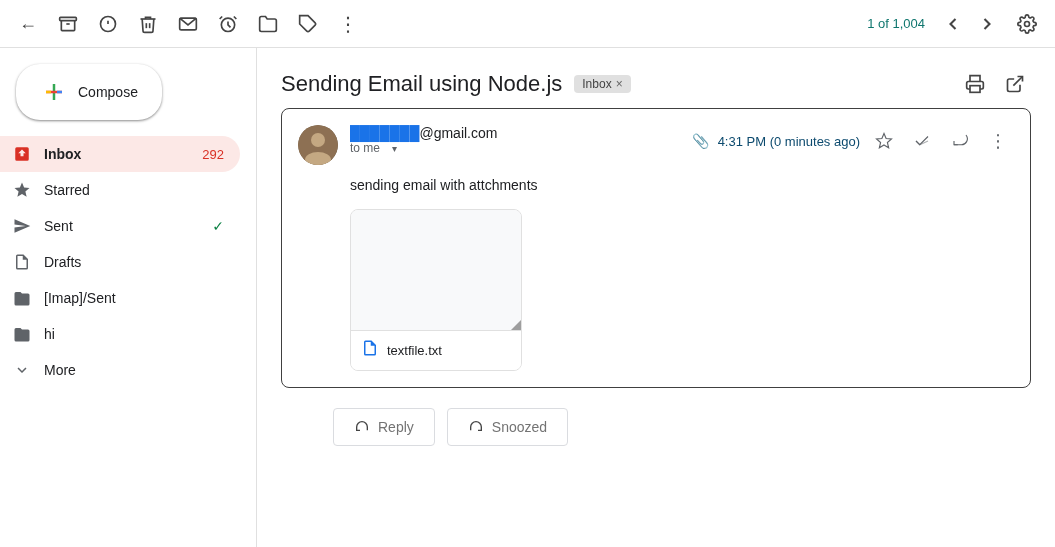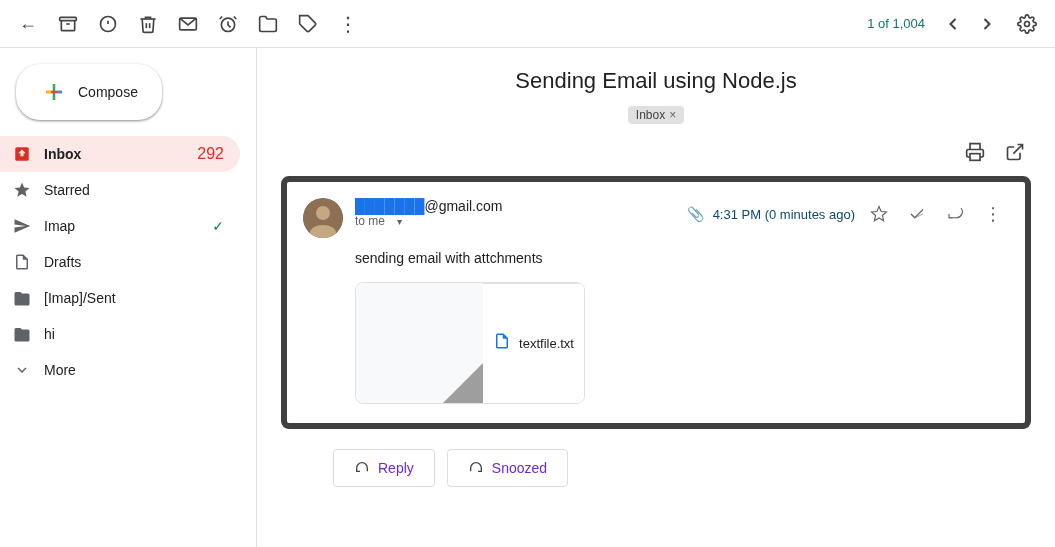--- a/index.html
+++ b/index.html
@@ -66,59 +66,58 @@
       border-radius: 0 20px 20px 0;
       cursor: pointer;
       gap: 12px;
       font-size: 14px;
       color: #202124;
       margin-right: 16px;
     }
     .sidebar-item.active { background: #fce8e6; font-weight: 600; }
     .sidebar-item .item-icon { width: 20px; height: 20px; display: flex; align-items: center; justify-content: center; font-size: 16px; }
     .sidebar-item .item-label { flex: 1; }
-    .sidebar-item .item-count { font-size: 16px; color: #202124; font-weight: 500; }
+    .sidebar-item .item-count { font-size: 13px; color: #202124; font-weight: 500; }
     .sidebar-item.active .item-count { color: #d93025; }
 
     
     .content-area {
       flex: 1;
       background: #fff;
       overflow-y: auto;
       border-left: 1px solid #e0e0e0;
     }
 
     
     .email-header {
       padding: 20px 24px 8px 24px;
       display: flex;
       align-items: center;
       gap: 12px;
-      flex-direction: column;
     }
     .email-subject {
       font-size: 22px;
       color: #202124;
       font-weight: 400;
     }
     .inbox-badge {
       background: #e0e0e0;
       border-radius: 4px;
       padding: 2px 8px;
       font-size: 12px;
       color: #444;
       display: flex; align-items: center; gap: 4px;
     }
     .inbox-badge-x { cursor: pointer; font-size: 12px; color: #666; }
     .email-header-actions { margin-left: auto; display: flex; gap: 8px; }
 
     
     .email-message {
       margin: 0 24px;
-      border: 6px solid #404040;
+      border: 1px solid #404040;
       border-radius: 8px;
       padding: 16px;
     }
     .message-sender-row {
       display: flex;
       align-items: flex-start;
       gap: 12px;
     }
     .avatar {
       width: 40px; height: 40px;
@@ -162,25 +161,25 @@
       padding-left: 52px;
     }
 
     
     .attachments {
       padding-left: 52px;
       margin-top: 16px;
     }
     .attachment-card {
       display: inline-flex;
-      flex-direction: row;
+      flex-direction: column;
       border: 1px solid #e0e0e0;
       border-radius: 8px;
       overflow: hidden;
-      width: 230px;
+      width: 172px;
       cursor: pointer;
     }
     .attachment-preview {
       width: 200px;
       height: 120px;
       background: #f8f9fa;
       display: flex;
       align-items: center;
       justify-content: center;
       position: relative;
@@ -215,21 +214,21 @@
     .reply-btn {
       display: flex;
       align-items: center;
       gap: 8px;
       padding: 10px 20px;
       border: 1px solid #dadce0;
       border-radius: 4px;
       background: #fff;
       cursor: pointer;
       font-size: 14px;
-      color: #6d28d9;
+      color: #737373;
       font-weight: 500;
     }
 
     
     ::-webkit-scrollbar { width: 6px; }
     ::-webkit-scrollbar-thumb { background: #c1c1c1; border-radius: 3px; }
   </style>
 </head>
 <body>
 
@@ -341,21 +340,21 @@
       <span class="item-label">Starred</span>
     </div>
 
 
     <div class="sidebar-item">
       <span class="item-icon">
         <svg width="18" height="18" viewBox="0 0 24 24" fill="#5f6368">
             <path d="M2.01 21L23 12 2.01 3 2 10l15 2-15 2z"></path>
           </svg>
       </span>
-      <span class="item-label">Imap</span>
+      <span class="item-label">Sent</span>
       <span style="color:#0b8043;font-size:14px;">✓</span>
     </div>
 
     <div class="sidebar-item">
       <span class="item-icon">
         <svg width="18" height="18" viewBox="0 0 24 24" fill="#5f6368">
             <path d="M14 2H6a2 2 0 00-2 2v16a2 2 0 002 2h12a2 2 0 002-2V8l-6-6zm4 18H6V4h7v5h5v11z"></path>
           </svg>
       </span>
       <span class="item-label">Drafts</span>

